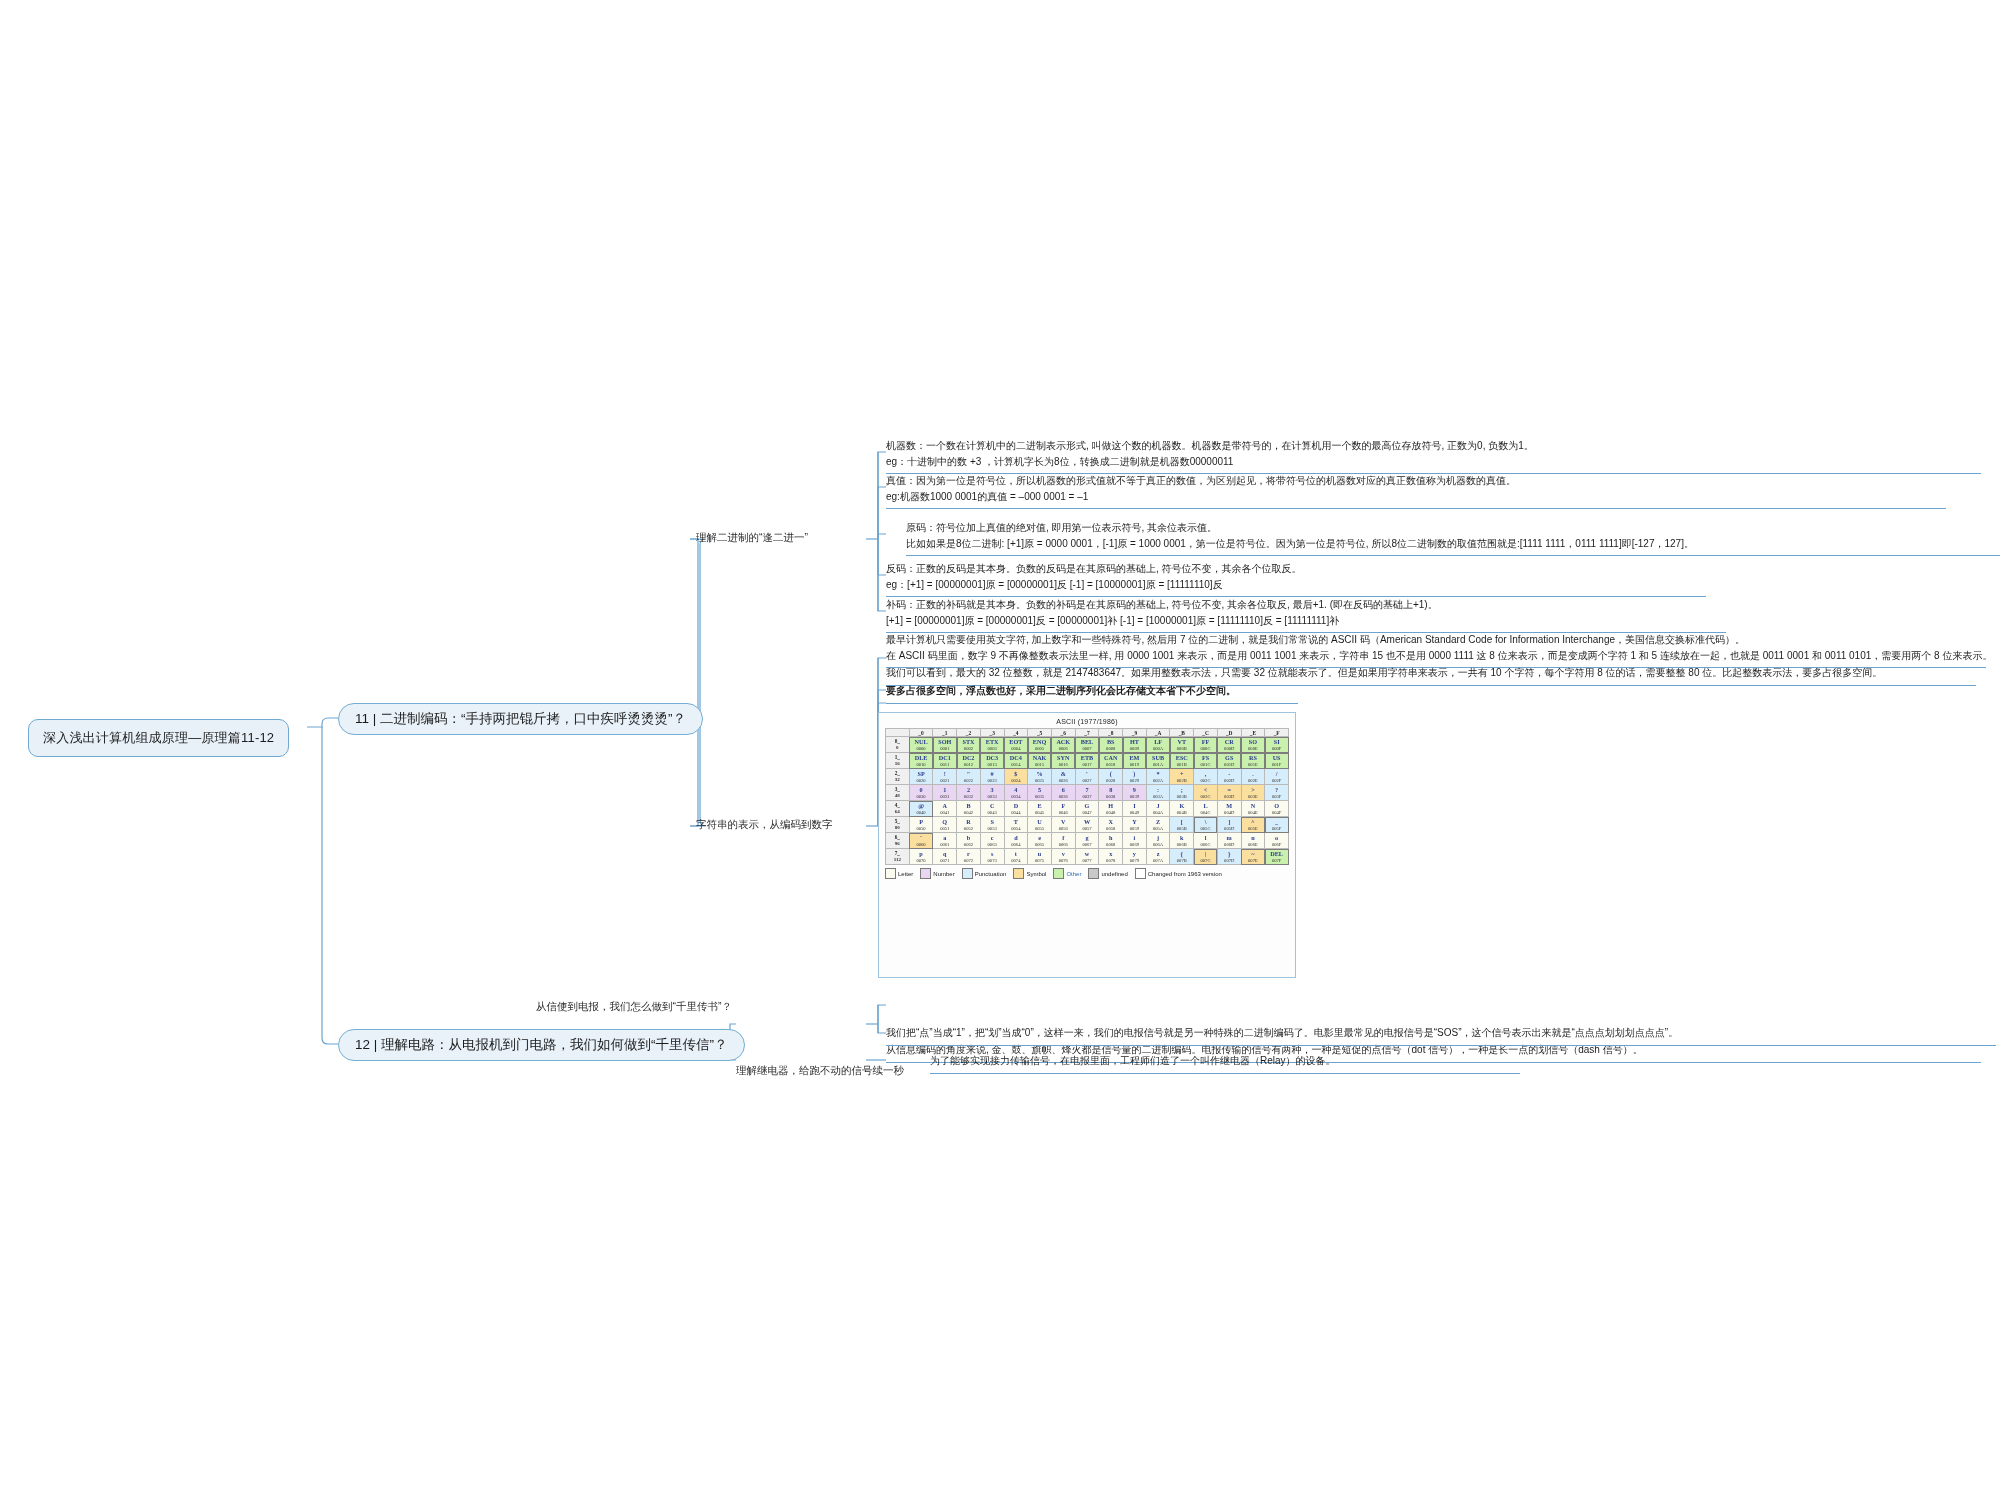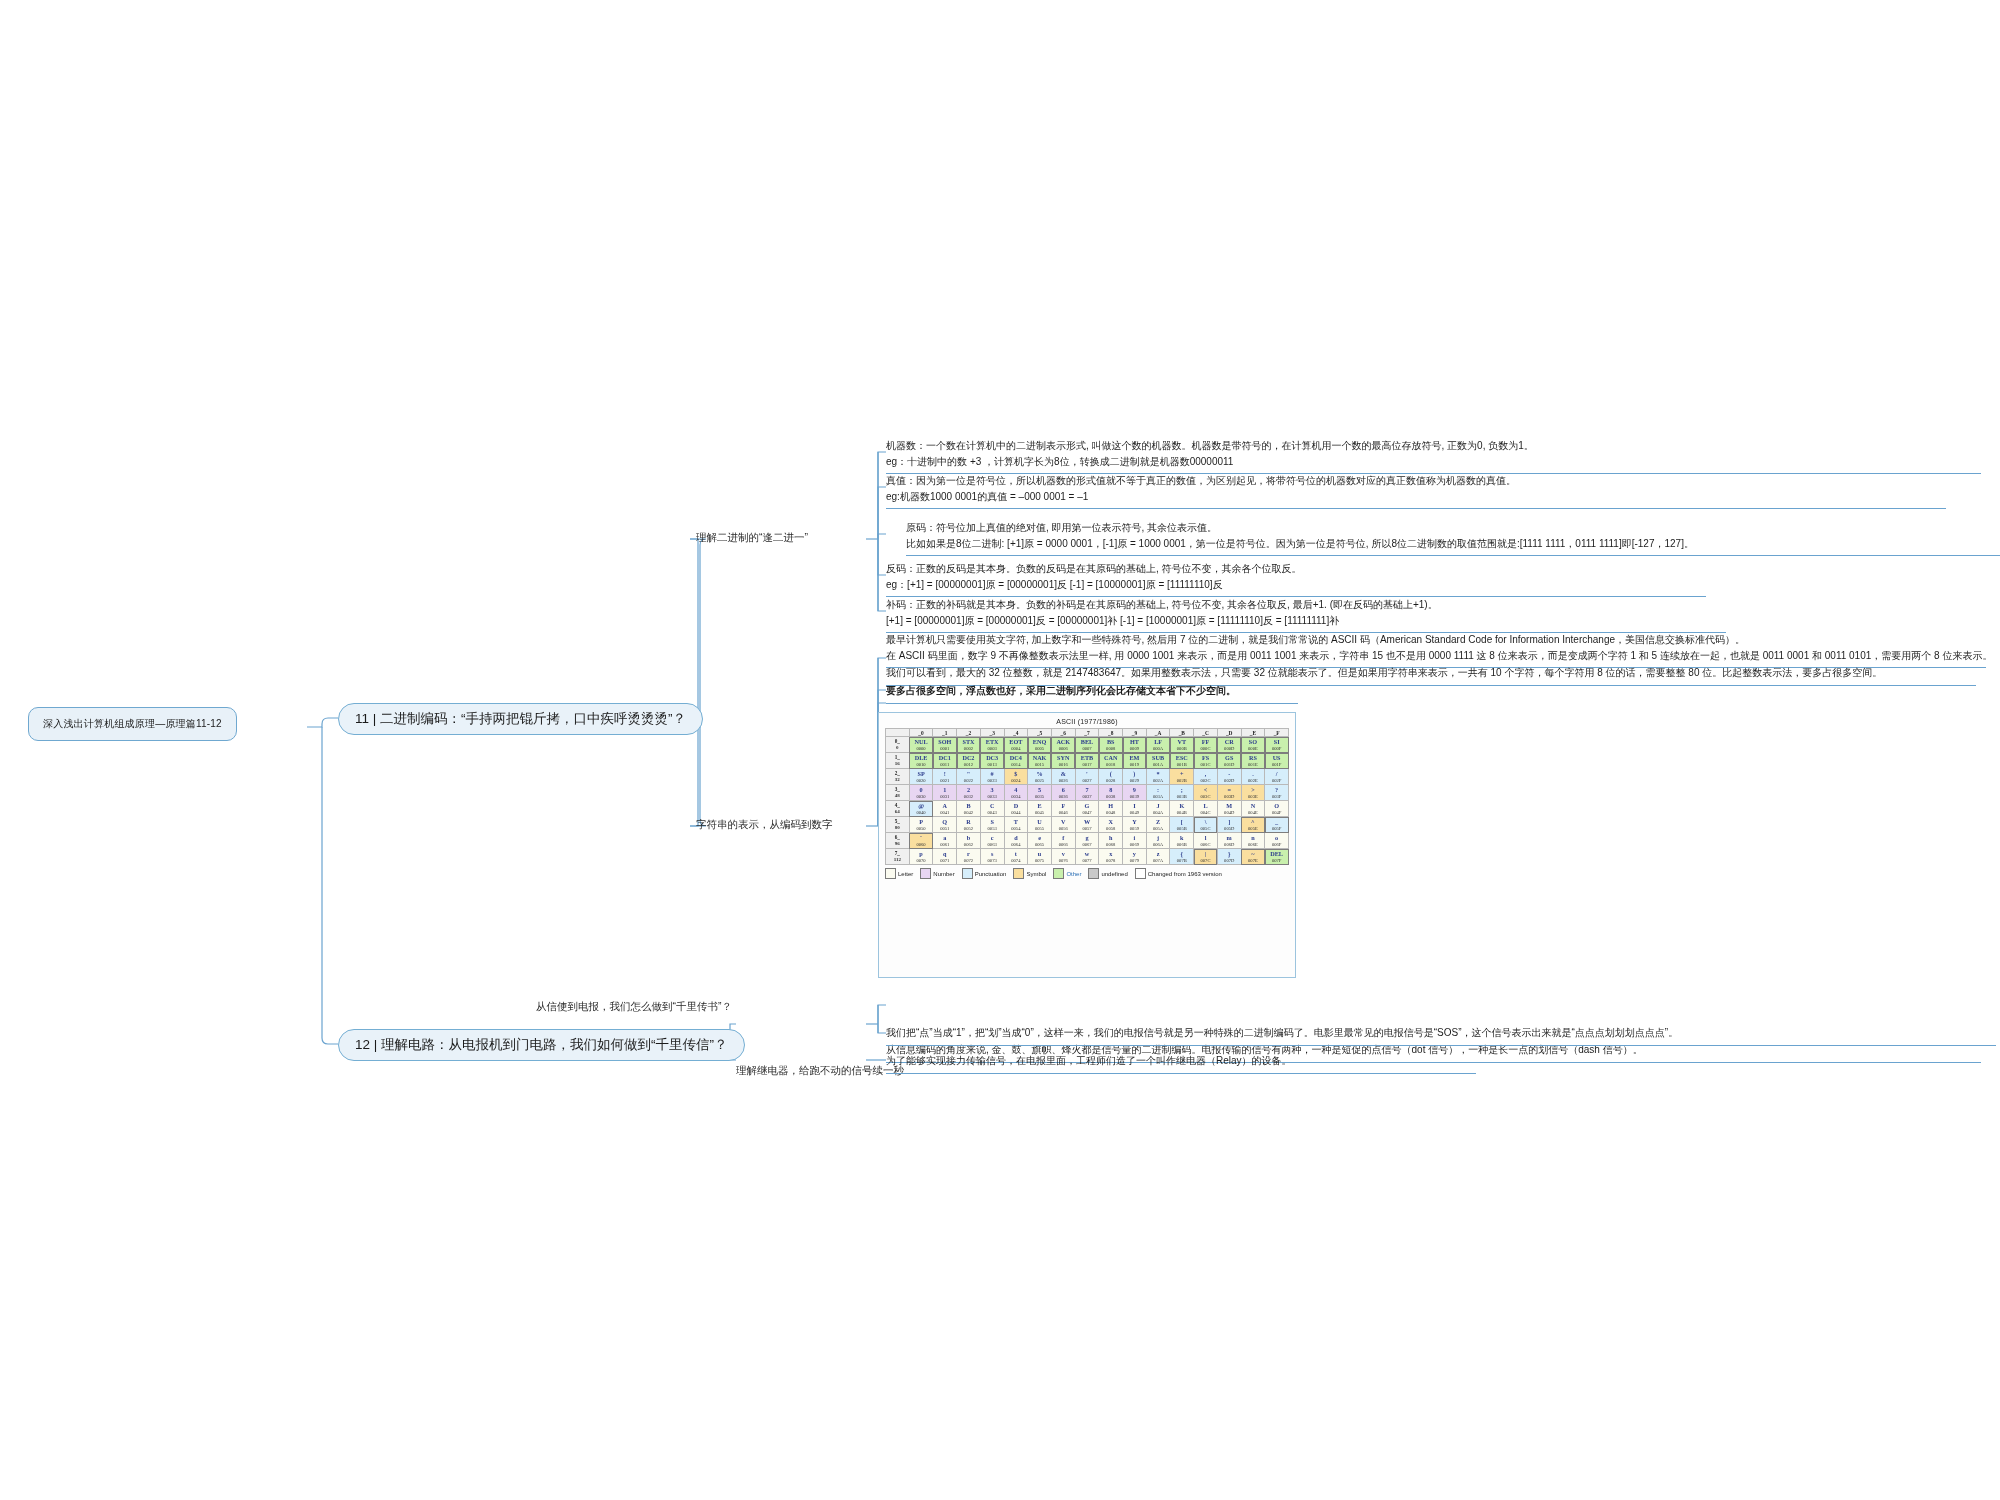--- a/index.html
+++ b/index.html
@@ -15,24 +15,25 @@
   svg.links{position:absolute;left:0;top:0;width:2000px;height:1500px;pointer-events:none;}
 
   
   .node{position:absolute;box-sizing:border-box;}
 
   .root-node{
     background:#e8f1f8;
     border:1.5px solid #6fa8d0;
     border-radius:10px;
     padding:9px 14px;
-    font-size:10px;
+    font-size:13px;
     color:#1b1b1b;
     white-space:nowrap;
     letter-spacing:.2px;
+    margin-top:12px;
   }
 
   .topic-node{
     background:#e9f2f9;
     border:1.3px solid #74aed3;
     border-radius:16px;
     padding:6px 16px;
     font-size:13.5px;
     color:#1b1b1b;
     white-space:nowrap;
@@ -225,21 +226,21 @@
   </div>
 
   <div class="leaf" style="left:886px;top:1042px;width:1095px;">
     <span class="l">从信息编码的角度来说, 金、鼓、旗帜、烽火都是信号量的二进制编码。电报传输的信号有两种，一种是短促的点信号（dot 信号），一种是长一点的划信号（dash 信号）。</span>
   </div>
 
   <div class="leaf" style="left:886px;top:1025px;width:1110px;">
     <span class="l">我们把“点”当成“1”，把“划”当成“0”，这样一来，我们的电报信号就是另一种特殊的二进制编码了。电影里最常见的电报信号是“SOS”，这个信号表示出来就是“点点点划划划点点点”。</span>
   </div>
 
-  <div class="leaf" style="left:886px;top:1053px;width:590px;">
+  <div class="leaf" style="left:930px;top:1053px;width:590px;">
     <span class="l">为了能够实现接力传输信号，在电报里面，工程师们造了一个叫作继电器（Relay）的设备。</span>
   </div>
 
   <div class="fig" style="left:878px;top:712px;width:418px;height:266px;">
     <div class="fig-title">ASCII (1977/1986)</div>
     <table class="ascii">
       <thead>
         <tr id="ascii-head">
             <th></th>
             <th>_0</th>

